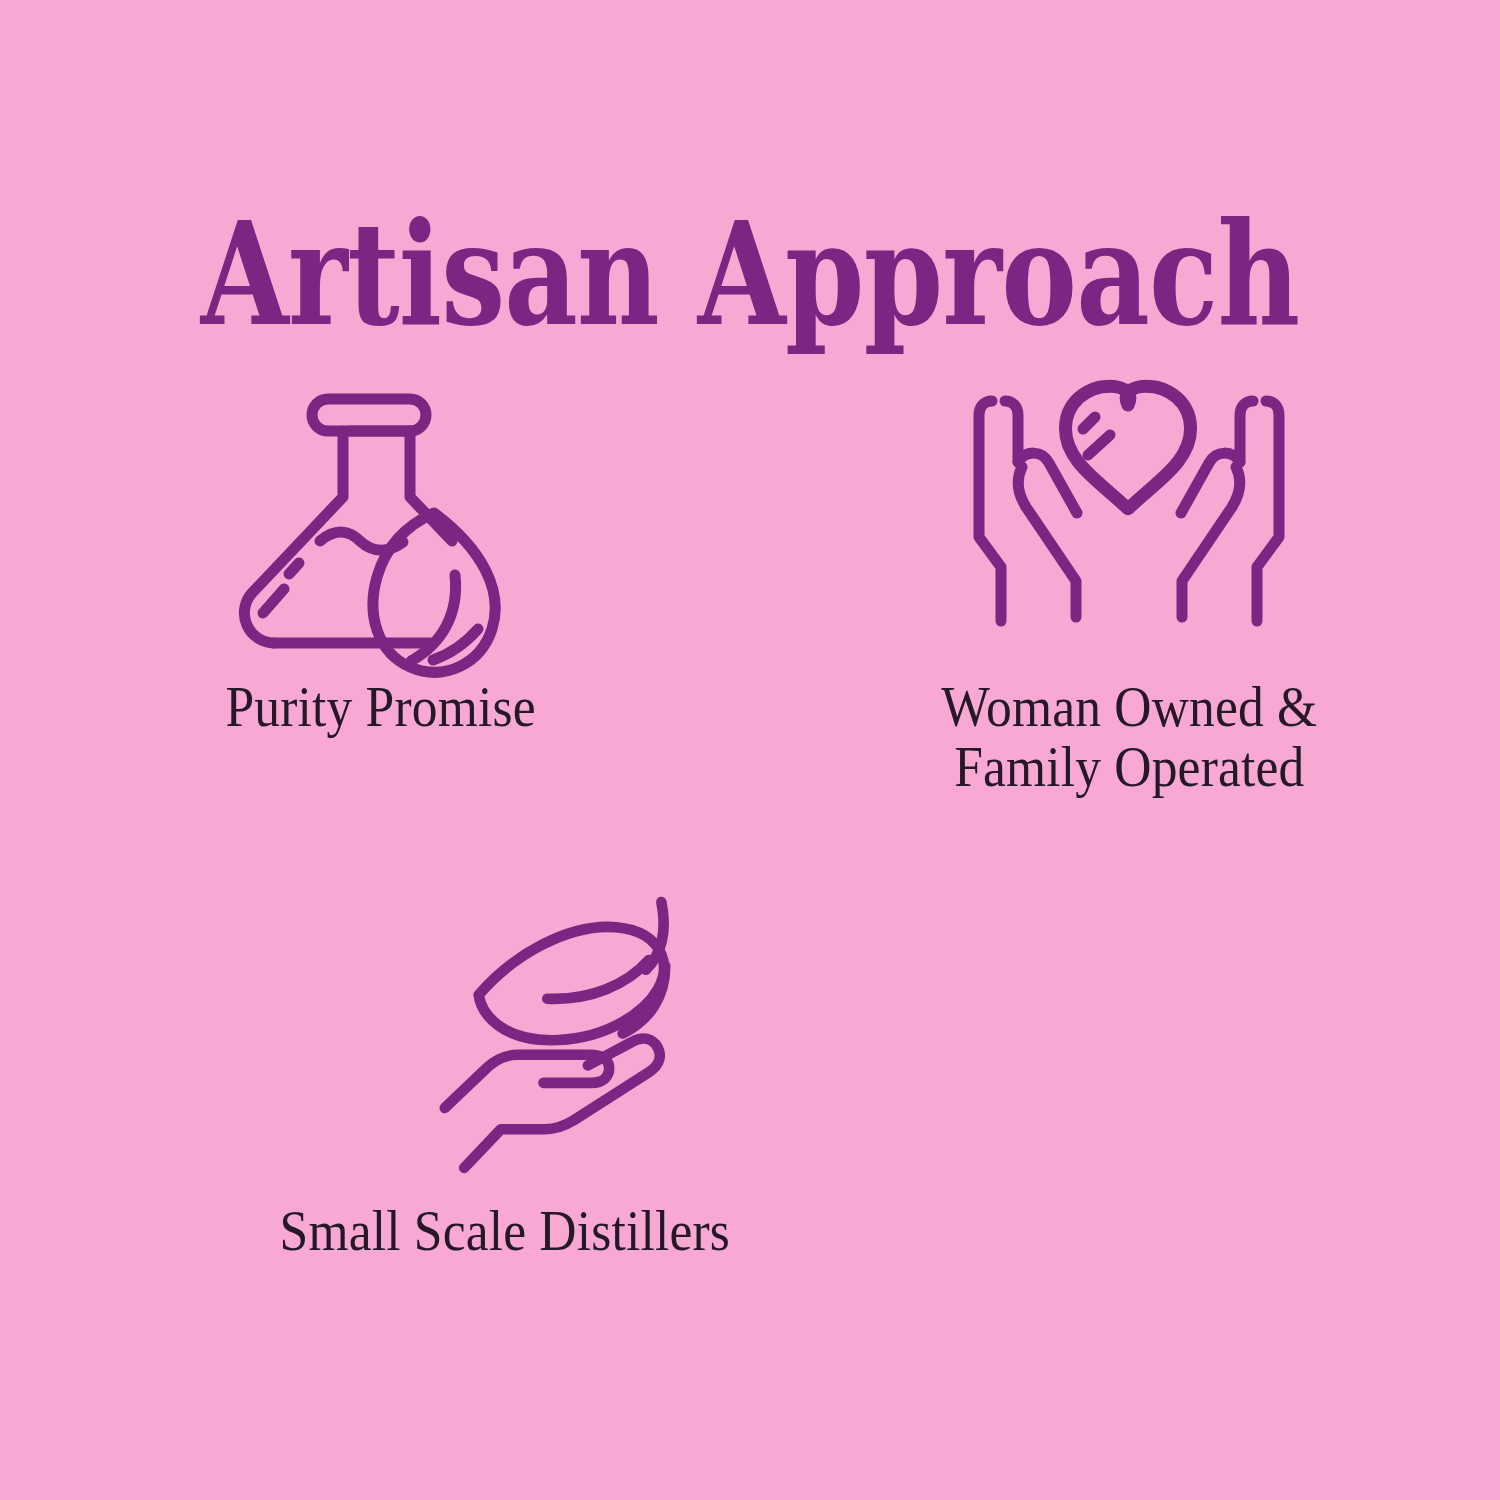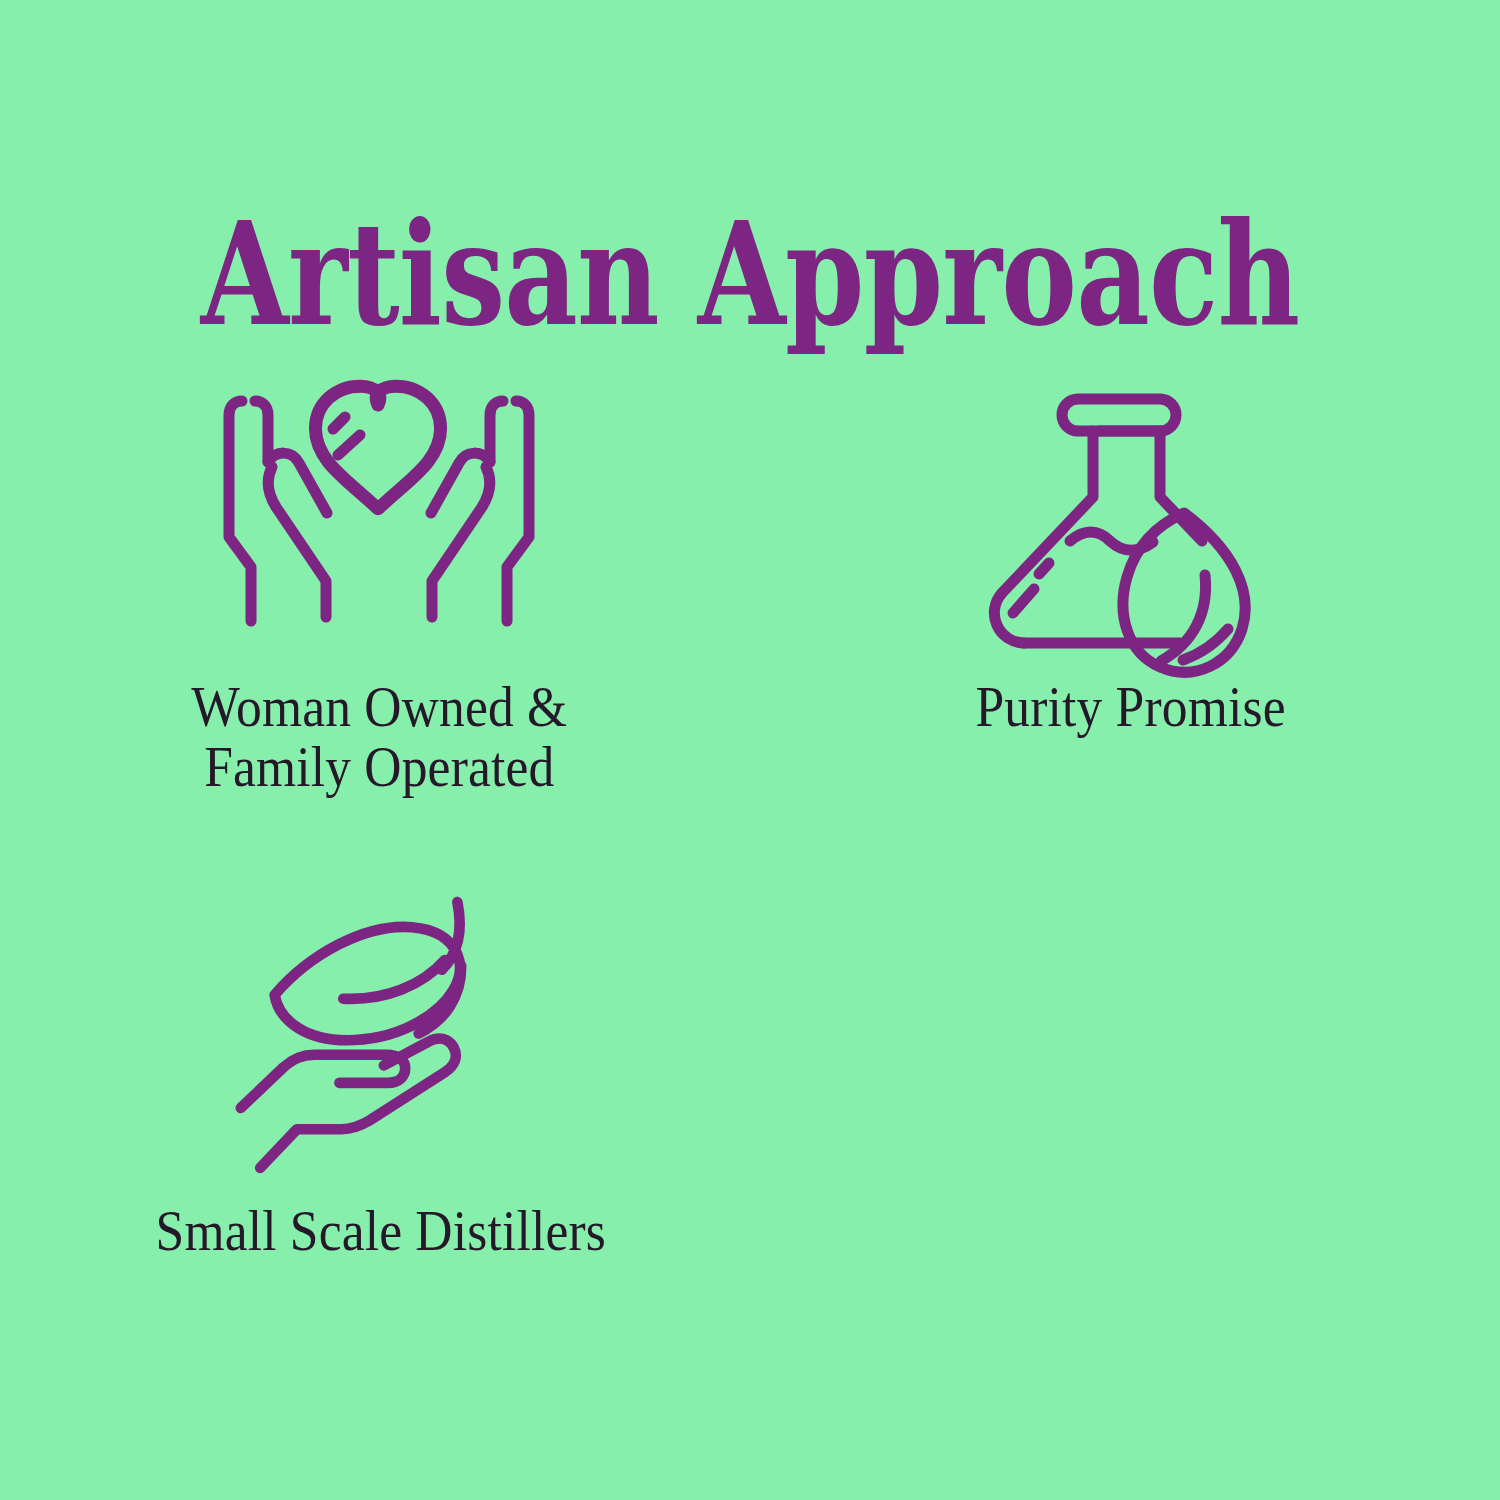--- a/index.html
+++ b/index.html
@@ -11,21 +11,21 @@
     height: 1500px;
     background: #f8f7f6;
     font-family: "Liberation Serif", "DejaVu Serif", serif;
     overflow: hidden;
   }
 
   .page {
     position: relative;
     width: 1500px;
     height: 1500px;
-    background: #86efac;
+    background: #f9a8d4;
     box-sizing: border-box;
   }
 
   
   .heading {
     position: absolute;
     top: 108px;
     left: 0;
     width: 1500px;
     text-align: center;
@@ -55,21 +55,21 @@
   .cell {
     position: relative;
     display: flex;
     flex-direction: column;
     align-items: center;
   }
 
   
   .cell-0 { padding-left: 12px; }
   .cell-1 { padding-left: 8px; }
-  .cell-2 { padding-left: 12px; }
+  .cell-2 { padding-left: 12px; align-items: flex-end; }
   .cell-3 { padding-left: 6px; }
 
   .icon-wrap {
     width: 330px;
     height: 300px;
     display: flex;
     align-items: center;
     justify-content: center;
   }
   .cell-2 .icon-wrap, .cell-3 .icon-wrap { height: 290px; }
@@ -98,20 +98,50 @@
 </style>
 </head>
 <body>
 
 <div class="page">
 
   <h1 class="heading">Artisan Approach</h1>
 
   <div class="grid">
 
+    <div class="cell cell-0">
+      <div class="icon-wrap">
+        <svg viewBox="0 0 330 300" fill="none" stroke="#7d2582" stroke-width="11" stroke-linecap="round" stroke-linejoin="round">
+
+          <path d="M112 44 h82 a16 16 0 0 1 0 32 h-82 a16 16 0 0 1 0 -32 Z"></path>
+
+          <path d="M133 76 h61"></path>
+
+          <path d="M127 76 v66 L36 238 a30 30 0 0 0 22 50"></path>
+          <path d="M194 76 v66 l42 44"></path>
+
+          <path d="M58 288 h156"></path>
+
+          <path d="M104 186 c14 -12 28 -12 40 0 c13 12 28 12 43 1"></path>
+
+          <path d="M83 208 l-10 11"></path>
+          <path d="M68 234 l-21 24"></path>
+
+          <path d="M218 158 c48 36 70 78 58 116 c-11 34 -47 53 -82 38
+                   c-32 -14 -44 -52 -33 -90 c9 -31 30 -52 57 -64 Z"></path>
+
+          <path d="M239 220 c4 38 -12 68 -44 86"></path>
+          <path d="M262 274 c-13 15 -28 25 -45 31"></path>
+        </svg>
+      </div>
+      <div class="label">
+        <span class="line">Purity Promise</span>
+      </div>
+    </div>
+
     <div class="cell cell-1">
       <div class="icon-wrap">
         <svg viewBox="0 0 330 300" fill="none" stroke="#7d2582" stroke-width="11" stroke-linecap="round" stroke-linejoin="round">
 
           <path d="M165 132
                    C140 108 112 92 112 64
                    C112 42 130 28 150 28
                    C161 28 170 34 165 44
                    C160 34 169 28 180 28
                    C200 28 218 42 218 64
@@ -133,50 +163,20 @@
           <path d="M276 107 c-8 -12 -24 -12 -31 1 l-28 50"></path>
           <path d="M272 112 c7 14 4 27 -4 40 l-50 74 v36"></path>
         </svg>
       </div>
       <div class="label">
         <span class="line">Woman Owned &amp;</span>
         <span class="line">Family Operated</span>
       </div>
     </div>
 
-    <div class="cell cell-0">
-      <div class="icon-wrap">
-        <svg viewBox="0 0 330 300" fill="none" stroke="#7d2582" stroke-width="11" stroke-linecap="round" stroke-linejoin="round">
-
-          <path d="M112 44 h82 a16 16 0 0 1 0 32 h-82 a16 16 0 0 1 0 -32 Z"></path>
-
-          <path d="M133 76 h61"></path>
-
-          <path d="M127 76 v66 L36 238 a30 30 0 0 0 22 50"></path>
-          <path d="M194 76 v66 l42 44"></path>
-
-          <path d="M58 288 h156"></path>
-
-          <path d="M104 186 c14 -12 28 -12 40 0 c13 12 28 12 43 1"></path>
-
-          <path d="M83 208 l-10 11"></path>
-          <path d="M68 234 l-21 24"></path>
-
-          <path d="M218 158 c48 36 70 78 58 116 c-11 34 -47 53 -82 38
-                   c-32 -14 -44 -52 -33 -90 c9 -31 30 -52 57 -64 Z"></path>
-
-          <path d="M239 220 c4 38 -12 68 -44 86"></path>
-          <path d="M262 274 c-13 15 -28 25 -45 31"></path>
-        </svg>
-      </div>
-      <div class="label">
-        <span class="line">Purity Promise</span>
-      </div>
-    </div>
-
     <div class="cell cell-2">
       <div class="icon-wrap">
         <svg viewBox="0 0 330 300" fill="none" stroke="#7d2582" stroke-width="11" stroke-linecap="round" stroke-linejoin="round">
 
           <path d="M55 124
                    c36 -42 94 -74 142 -70
                    c24 2 40 12 47 28
                    c10 24 -8 52 -40 70
                    c-40 23 -96 25 -125 6
                    c-14 -9 -22 -21 -24 -34 Z"></path>

